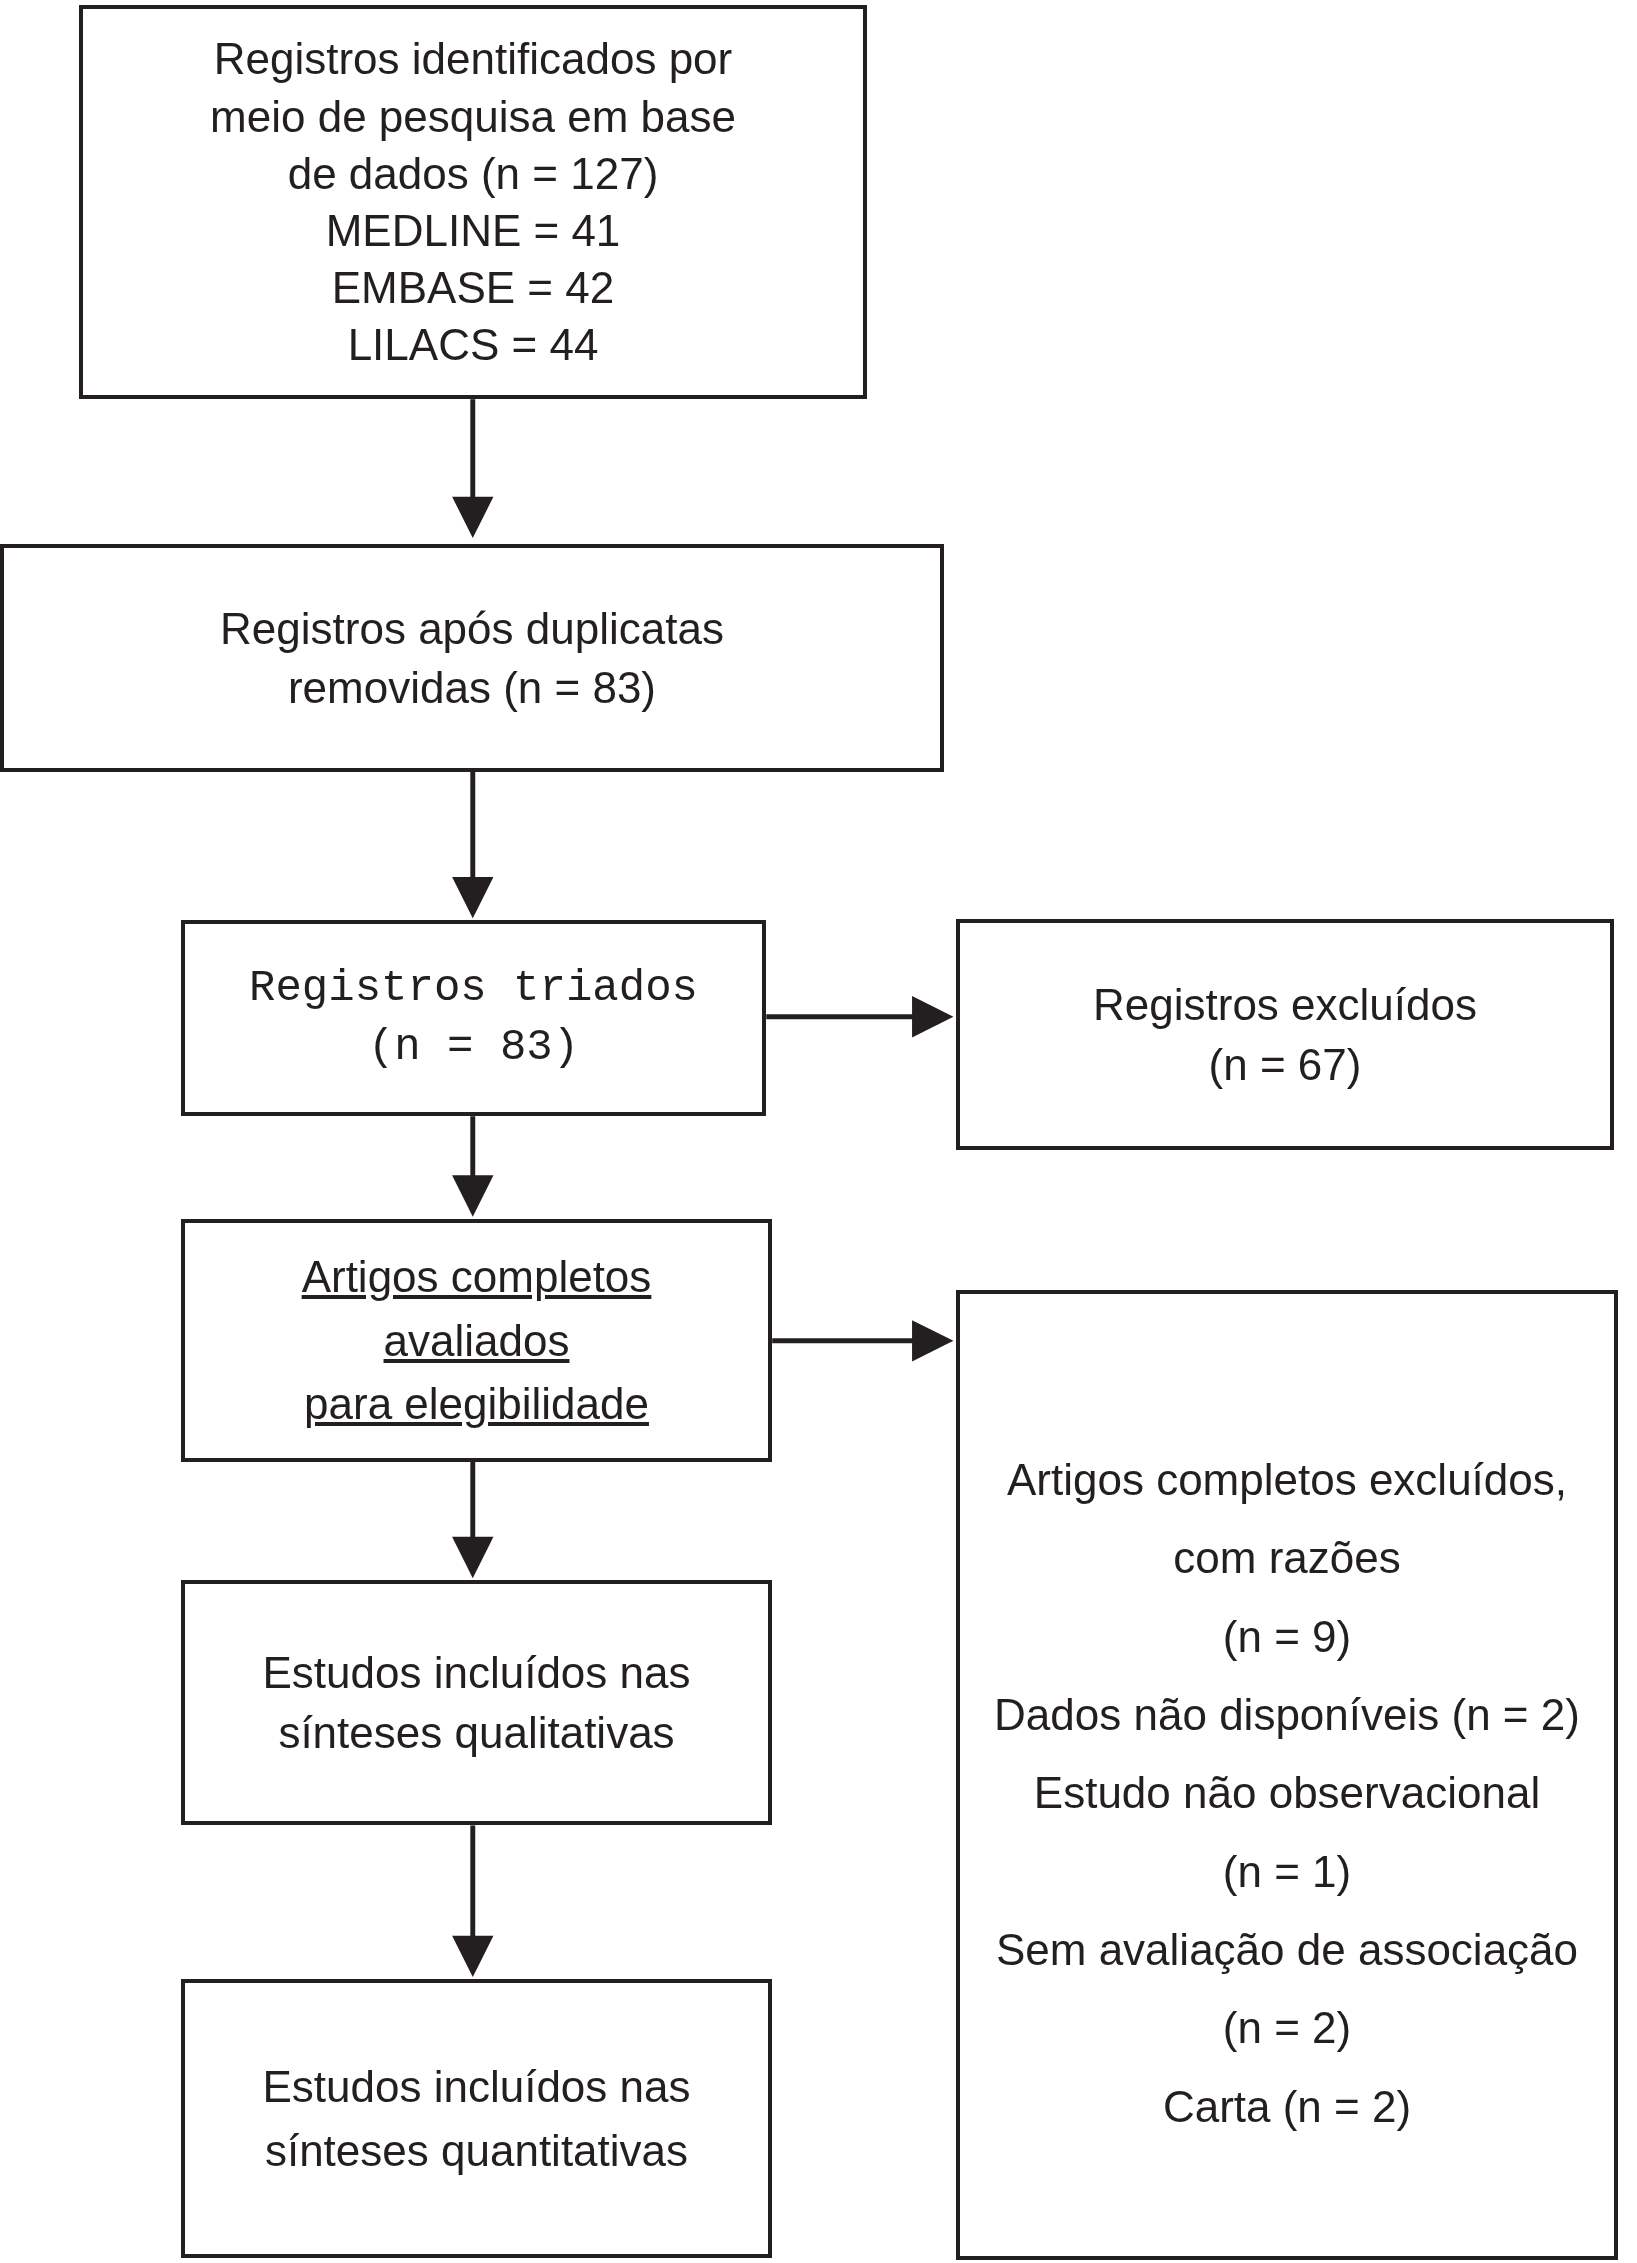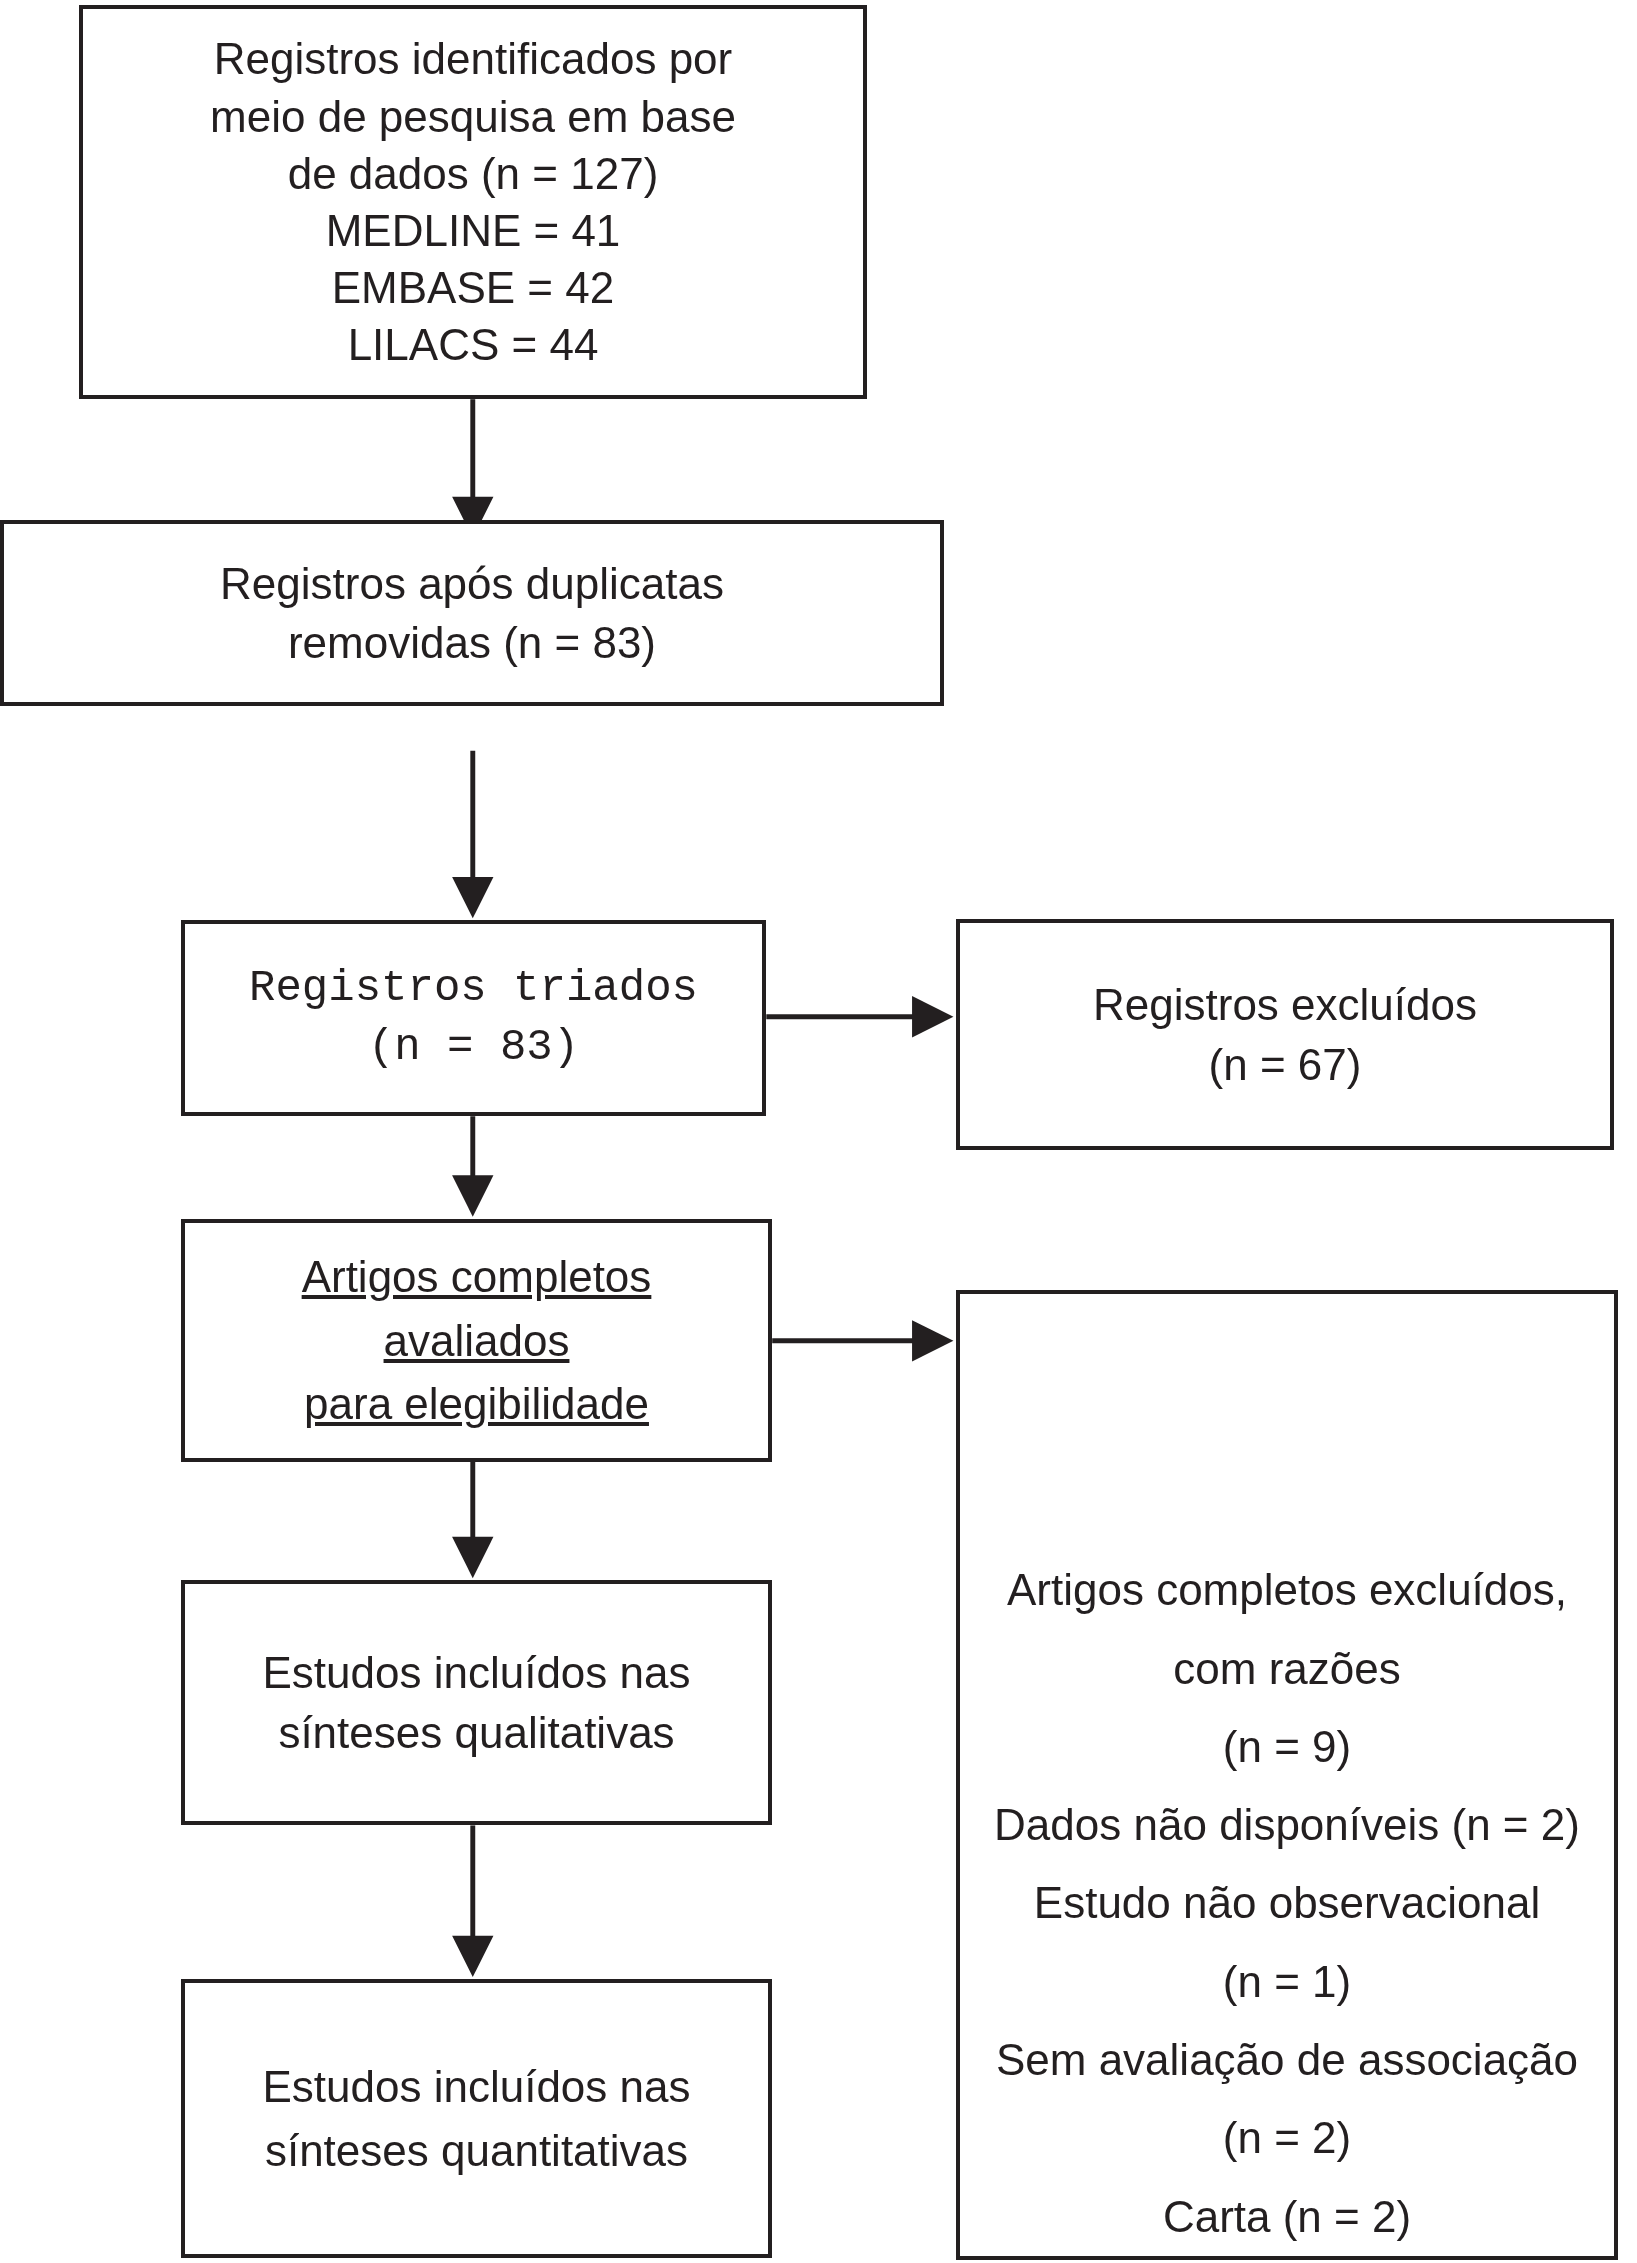--- a/index.html
+++ b/index.html
@@ -25,26 +25,26 @@
     display: flex;
     flex-direction: column;
     justify-content: center;
     align-items: center;
     text-align: center;
     font-size: 44px;
     line-height: 1.35;
   }
   .box .line { width: 100%; }
   #box-identified        { left: 79px;  top: 4.9px;    width: 788px; height: 394px; line-height: 1.3; }
-  #box-after-duplicates  { left: 0px;   top: 520px;  width: 944px; height: 186px; align-items: flex-end; }
+  #box-after-duplicates  { left: 0px;   top: 544px;  width: 944px; height: 228px; align-items: flex-end; }
   #box-screened          { left: 181px; top: 920px;  width: 585px; height: 196px; font-family: Liberation Mono, monospace; }
   #box-excluded-records  { left: 956px; top: 919px;  width: 658px; height: 231px; }
   #box-fulltext-assessed { left: 181px; top: 1219px; width: 591px; height: 243px; line-height: 1.45; text-decoration: underline; }
   #box-fulltext-excluded { left: 956px; top: 1290px; width: 662px; height: 970px;
-                           justify-content: flex-end; padding-top: 37px; line-height: 1.78; }
+                           justify-content: center; padding-top: 37px; line-height: 1.78; }
   #box-qualitative       { left: 181px; top: 1580px; width: 591px; height: 245px; }
   #box-quantitative      { left: 181px; top: 1979px; width: 591px; height: 279px; line-height: 1.45; }
 </style>
 </head>
 <body>
 
 <div class="canvas">
 
   <svg class="arrows" viewBox="0 0 1662 2298" xmlns="http://www.w3.org/2000/svg">
 

